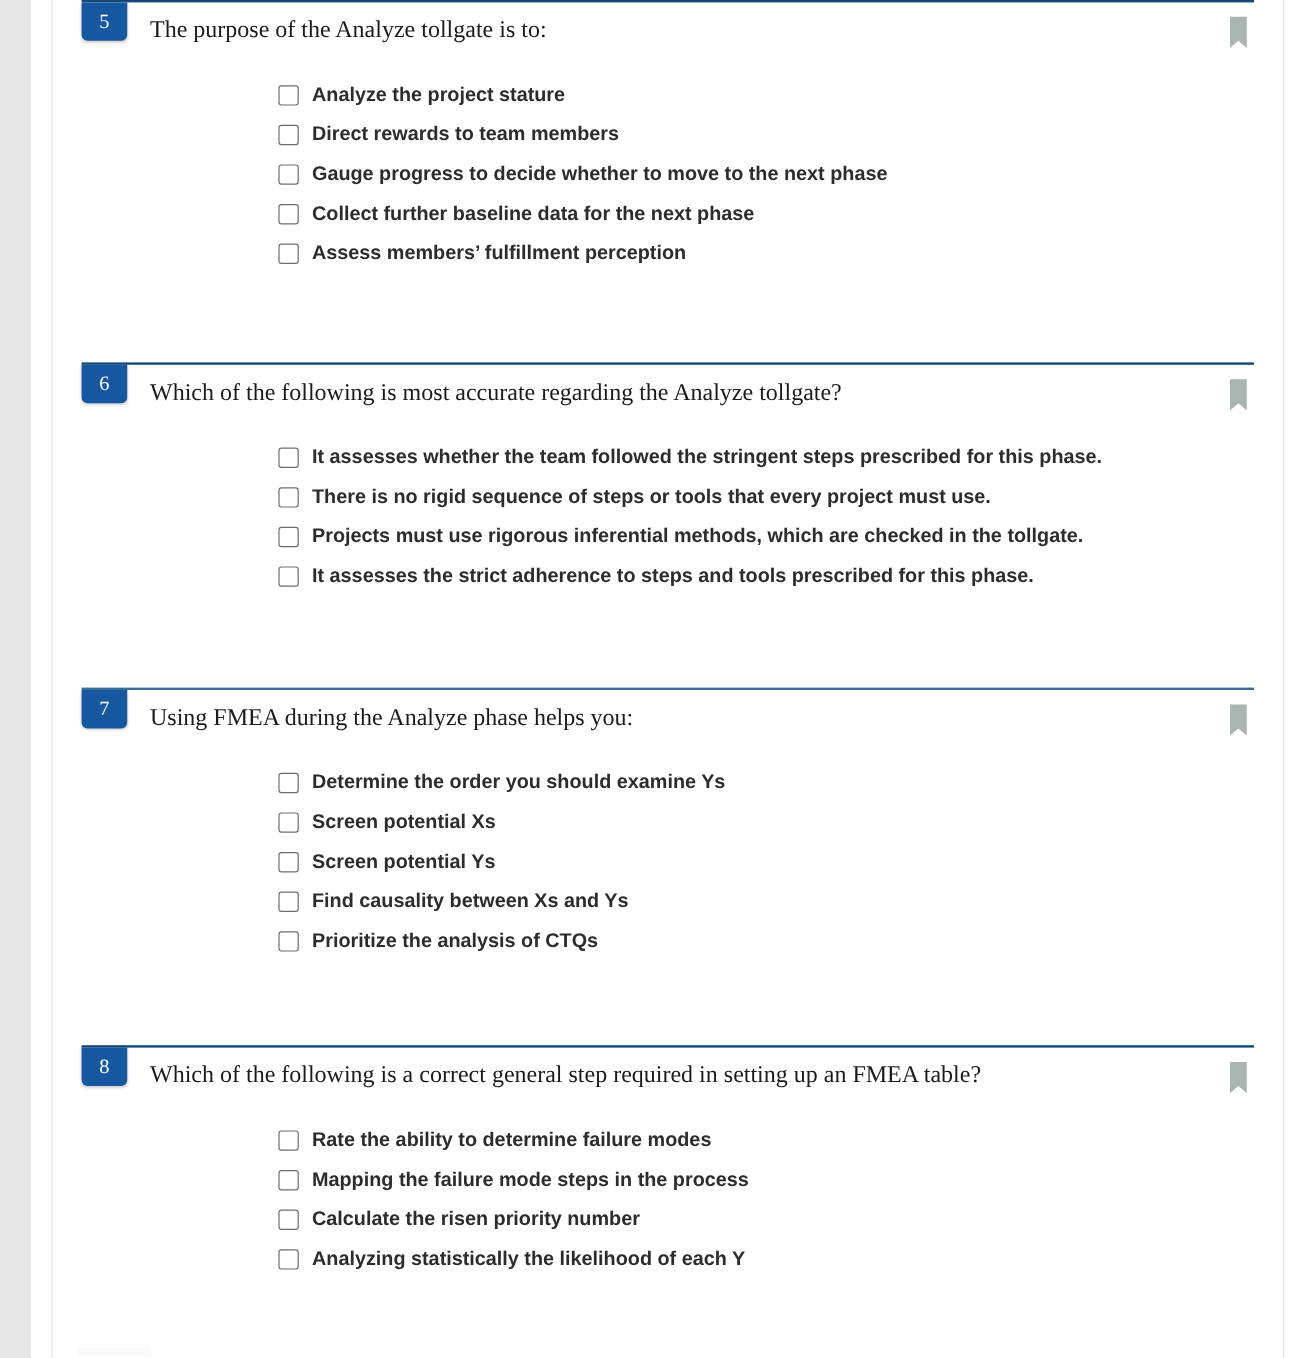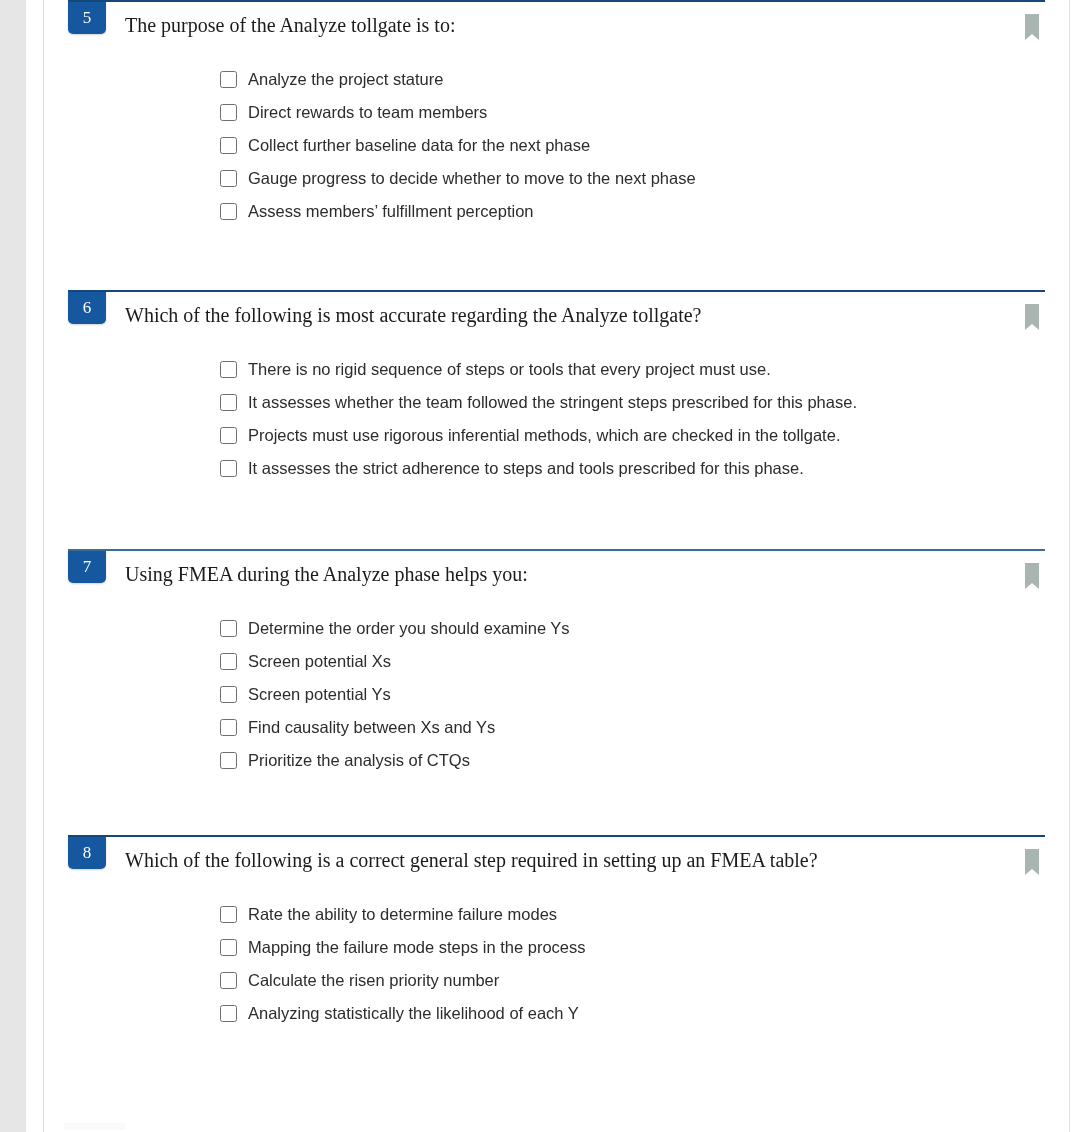--- a/index.html
+++ b/index.html
@@ -106,23 +106,24 @@
   .q-bookmark {
     flex: 0 0 auto;
     width: 22px;
     height: 30px;
     margin-top: 11px;
     margin-right: 27px;
     display: block;
   }
 
   .options {
-    margin: 4px;
+    margin: 16px;
     padding: 0 0 0 148px;
     list-style: none;
+    font-weight: bold;
   }
 
   .option {
     display: flex;
     align-items: center;
     height: 33px;
   }
 
   .cbox {
     flex: 0 0 auto;
@@ -178,50 +179,50 @@
           <li class="option">
             <span class="cbox"></span>
             <span class="opt-label">Analyze the project stature</span>
           </li>
           <li class="option">
             <span class="cbox"></span>
             <span class="opt-label">Direct rewards to team members</span>
           </li>
           <li class="option">
             <span class="cbox"></span>
+            <span class="opt-label">Gauge progress to decide whether to move to the next phase</span>
+          </li>
+          <li class="option">
+            <span class="cbox"></span>
             <span class="opt-label">Collect further baseline data for the next phase</span>
-          </li>
-          <li class="option">
-            <span class="cbox"></span>
-            <span class="opt-label">Gauge progress to decide whether to move to the next phase</span>
           </li>
           <li class="option">
             <span class="cbox"></span>
             <span class="opt-label">Assess members’ fulfillment perception</span>
           </li>
         </ul>
         <div class="spacer-after-options" style="height: 46px;"></div>
       </div>
       <div class="question-block" style="padding-top: 12px;">
         <div class="q-divider navy"></div>
         <div class="q-header">
           <div class="q-badge">6</div>
           <div class="q-text">Which of the following is most accurate regarding the Analyze tollgate?</div>
           <div class="q-bookmark"><svg viewBox="0 0 22 30" width="22" height="30" aria-hidden="true">
               <path d="M4 1 H18 V27 L11 21 L4 27 Z" fill="#a9b5b1"></path>
             </svg></div>
         </div>
         <ul class="options" style="margin-top: 20px;">
           <li class="option">
             <span class="cbox"></span>
+            <span class="opt-label">It assesses whether the team followed the stringent steps prescribed for this phase.</span>
+          </li>
+          <li class="option">
+            <span class="cbox"></span>
             <span class="opt-label">There is no rigid sequence of steps or tools that every project must use.</span>
-          </li>
-          <li class="option">
-            <span class="cbox"></span>
-            <span class="opt-label">It assesses whether the team followed the stringent steps prescribed for this phase.</span>
           </li>
           <li class="option">
             <span class="cbox"></span>
             <span class="opt-label">Projects must use rigorous inferential methods, which are checked in the tollgate.</span>
           </li>
           <li class="option">
             <span class="cbox"></span>
             <span class="opt-label">It assesses the strict adherence to steps and tools prescribed for this phase.</span>
           </li>
         </ul>

